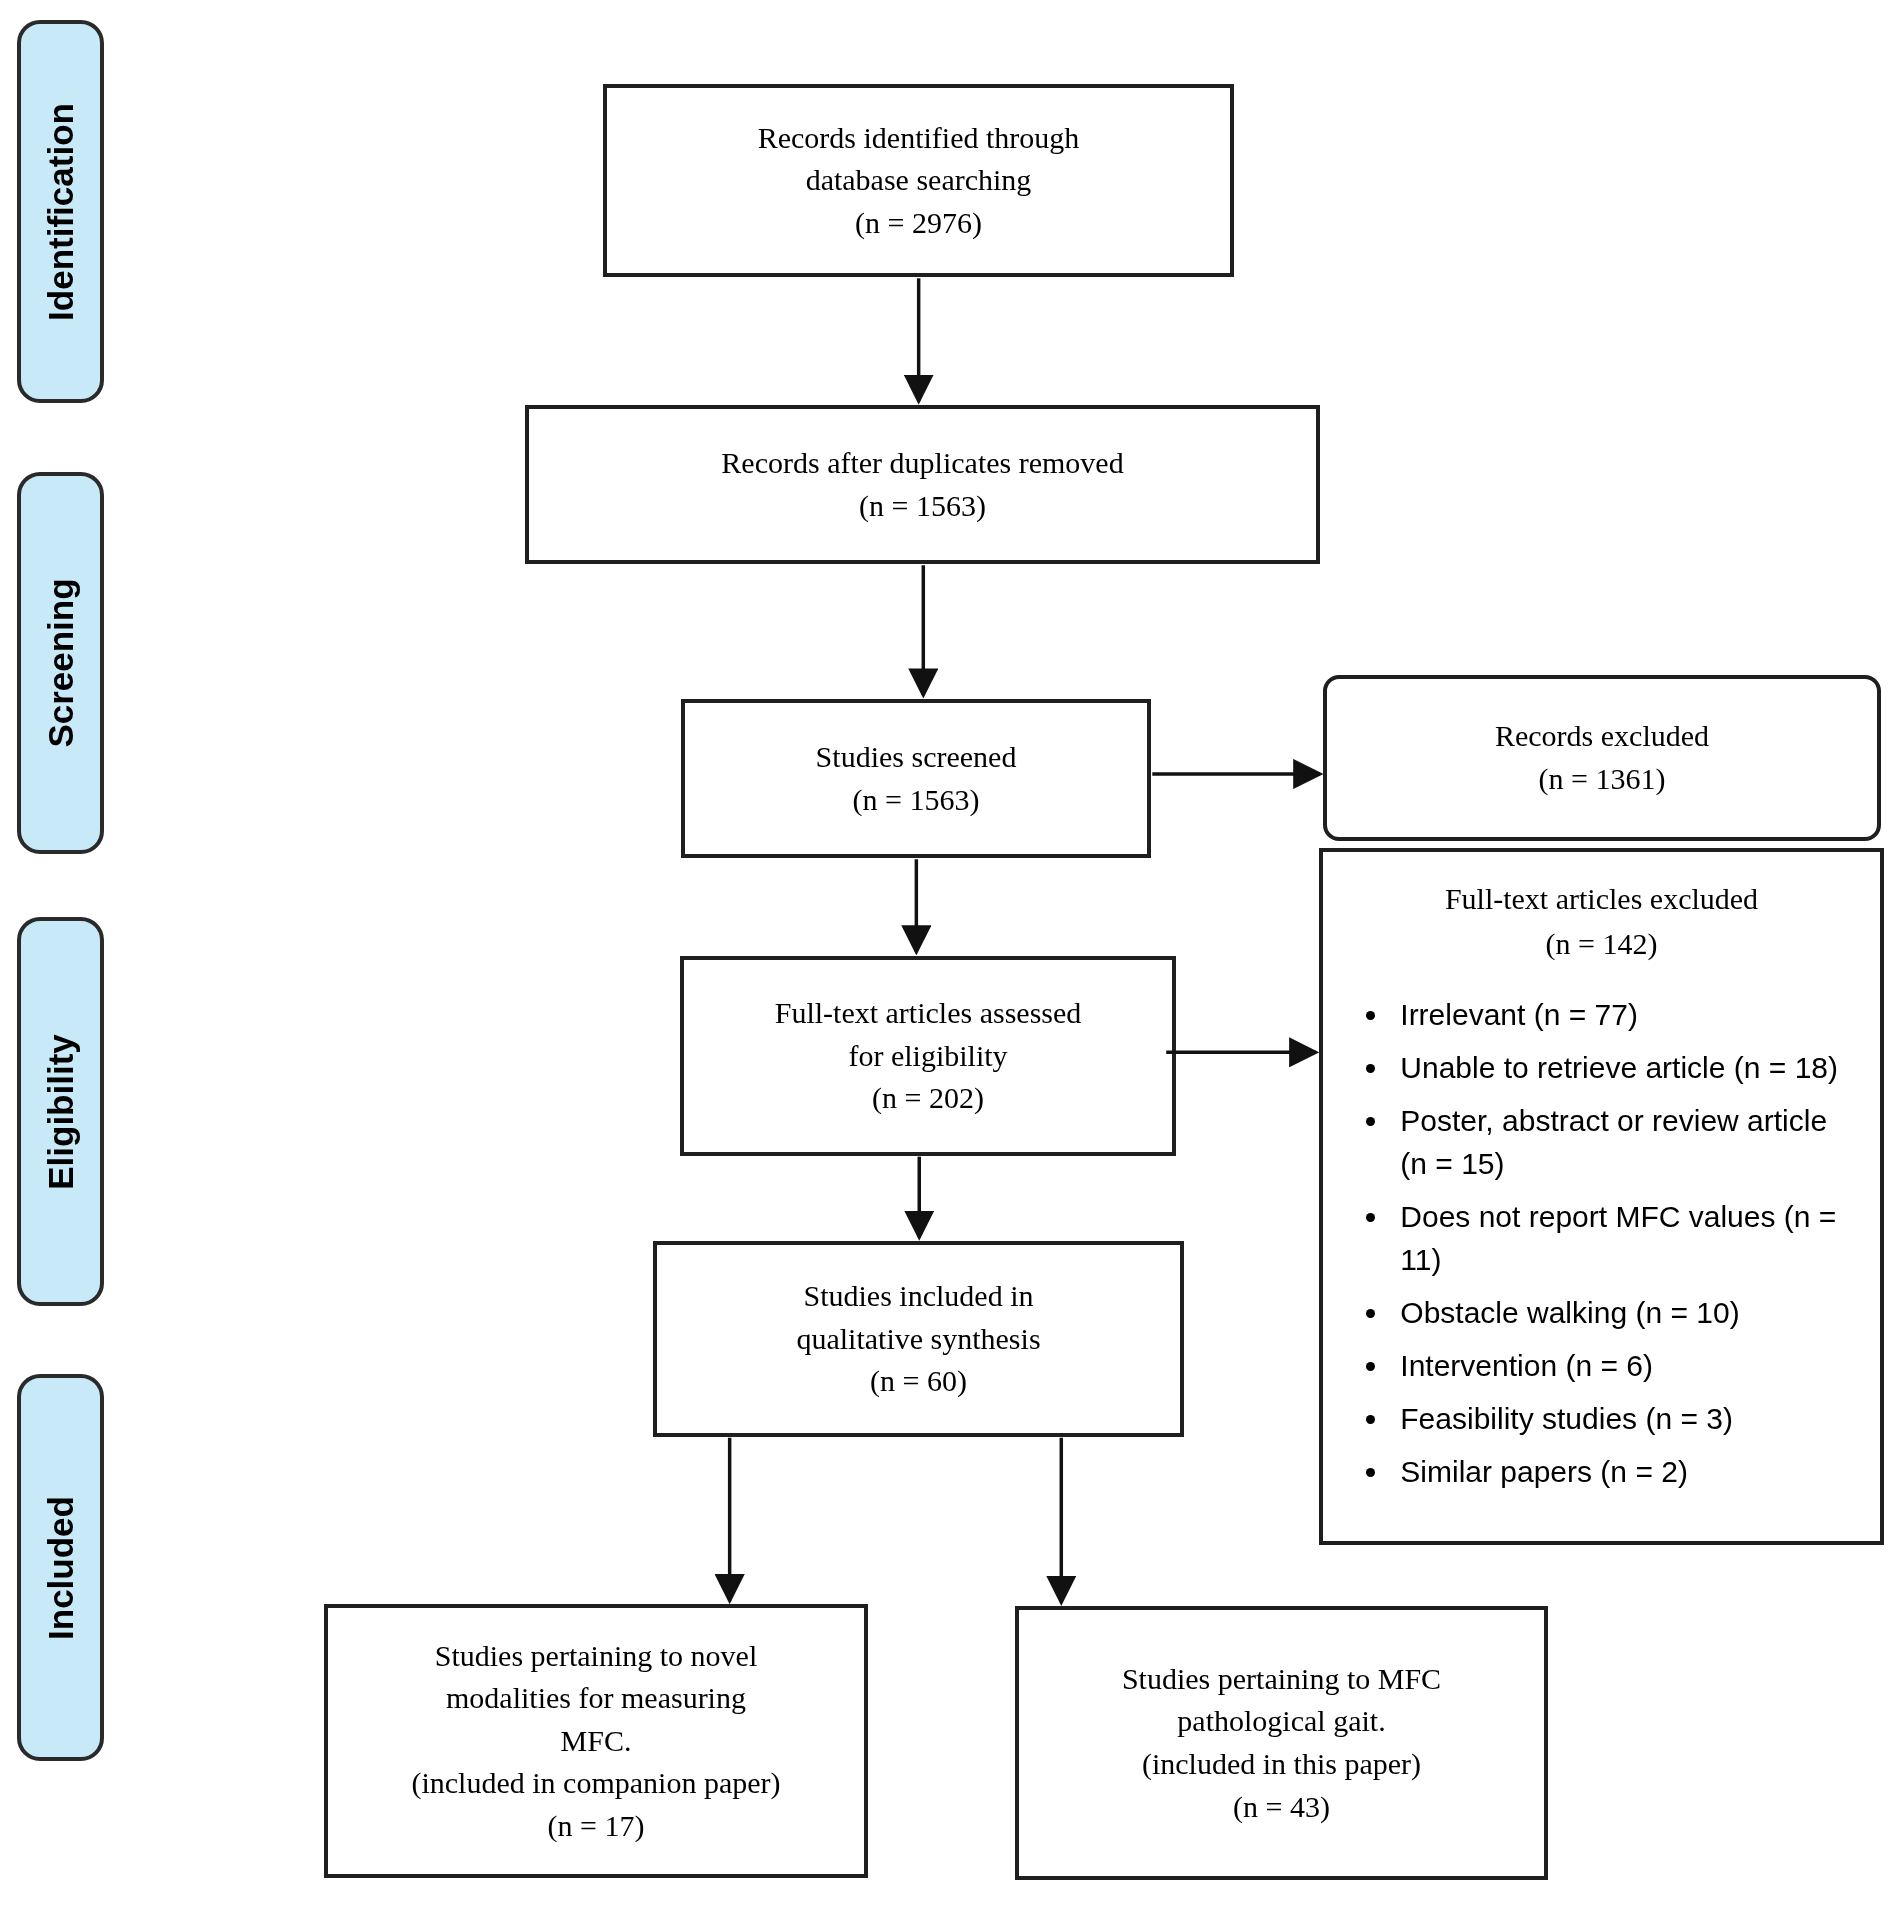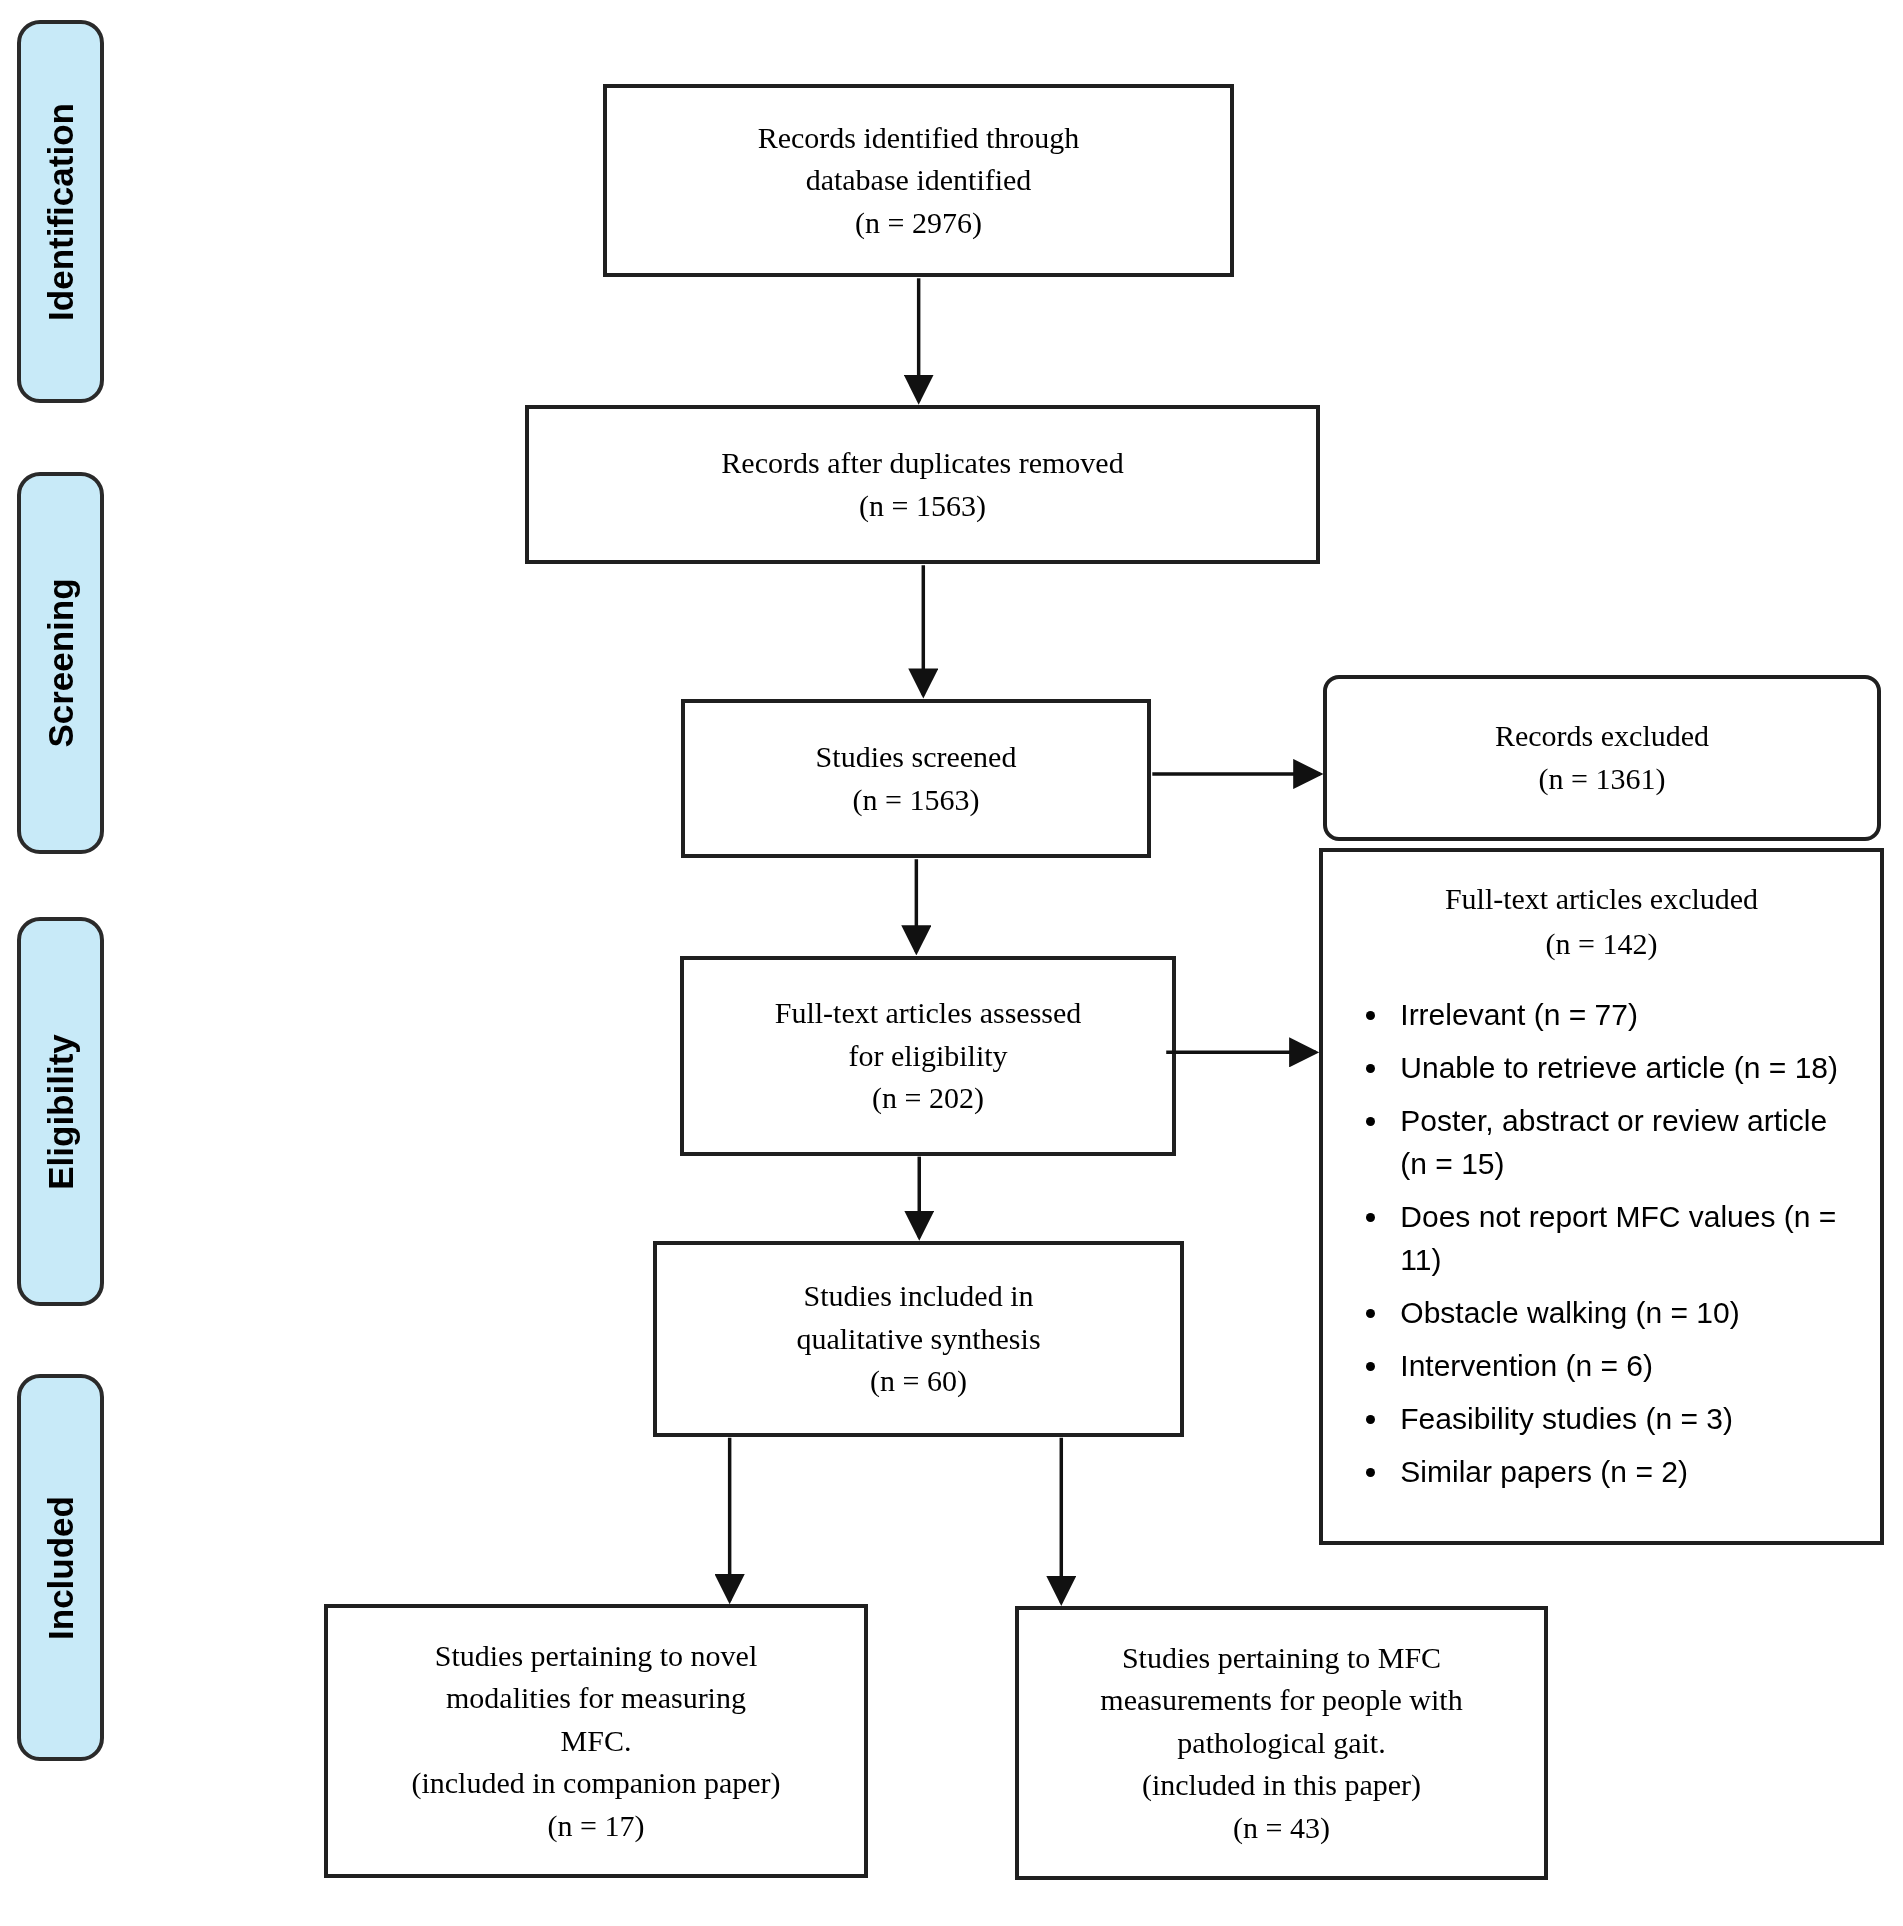--- a/index.html
+++ b/index.html
@@ -94,21 +94,21 @@
   </div>
   <div class="stage" style="top:917px;height:389px;">
     <span>Eligibility</span>
   </div>
   <div class="stage" style="top:1374px;height:387px;">
     <span>Included</span>
   </div>
 
   <div class="fbox" style="left:603px;top:84px;width:631px;height:193px;">
     <span class="ln">Records identified through</span>
-    <span class="ln">database identified</span>
+    <span class="ln">database searching</span>
     <span class="ln">(n = 2976)</span>
   </div>
 
   <div class="fbox" style="left:525px;top:405px;width:795px;height:159px;">
     <span class="ln">Records after duplicates removed</span>
     <span class="ln">(n = 1563)</span>
   </div>
 
   <div class="fbox" style="left:681px;top:699px;width:470px;height:159px;">
     <span class="ln">Studies screened</span>
@@ -150,21 +150,20 @@
   <div class="fbox" style="left:324px;top:1604px;width:544px;height:274px;">
     <span class="ln">Studies pertaining to novel</span>
     <span class="ln">modalities for measuring</span>
     <span class="ln">MFC.</span>
     <span class="ln">(included in companion paper)</span>
     <span class="ln">(n = 17)</span>
   </div>
 
   <div class="fbox" style="left:1015px;top:1606px;width:533px;height:274px;">
     <span class="ln">Studies pertaining to MFC</span>
-    <span class="ln">measurements for people with</span>
     <span class="ln">pathological gait.</span>
     <span class="ln">(included in this paper)</span>
     <span class="ln">(n = 43)</span>
   </div>
 
   <svg class="arrows" viewBox="0 0 3283 3322" xmlns="http://www.w3.org/2000/svg">
     <defs>
       <marker id="ah" markerUnits="userSpaceOnUse" markerWidth="52" markerHeight="52" refX="46" refY="26" orient="auto">
         <path d="M0,0 L52,26 L0,52 Z" fill="#111111"></path>
       </marker>

